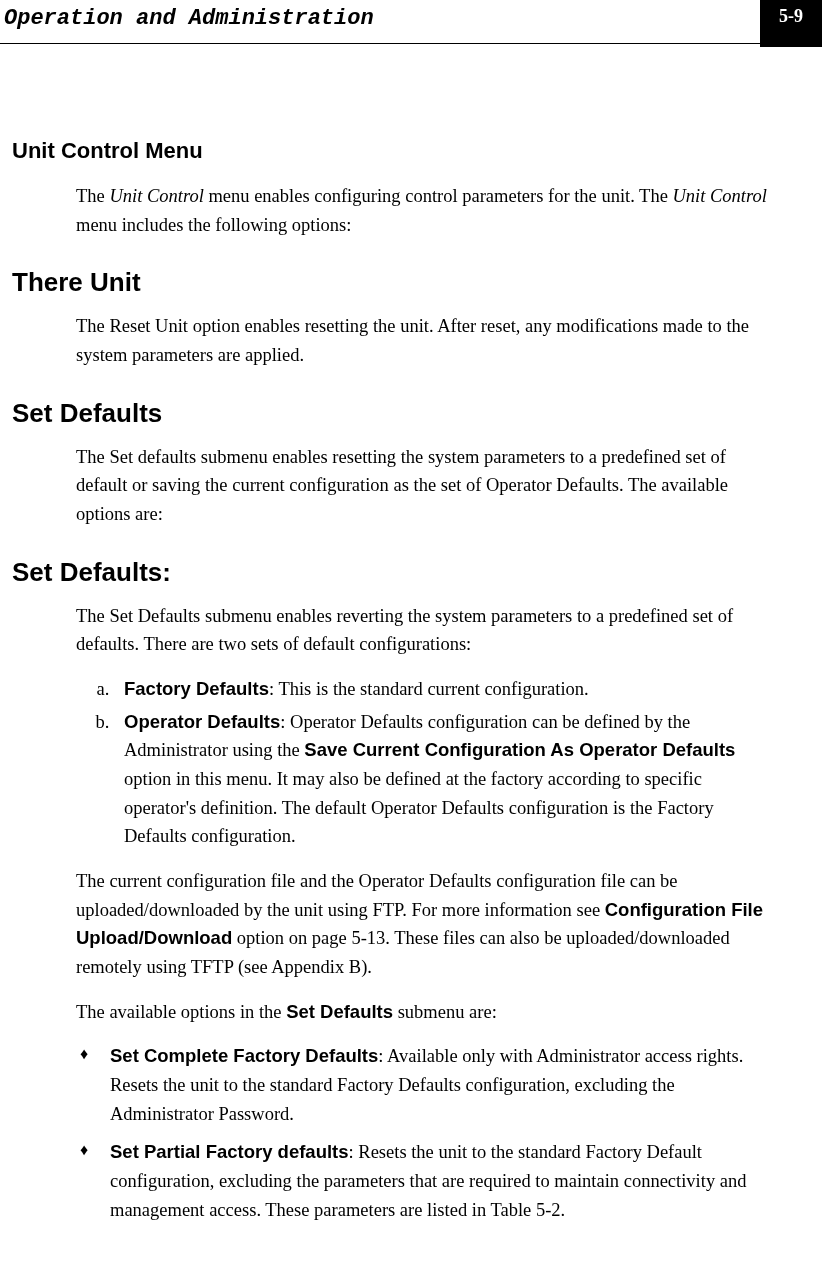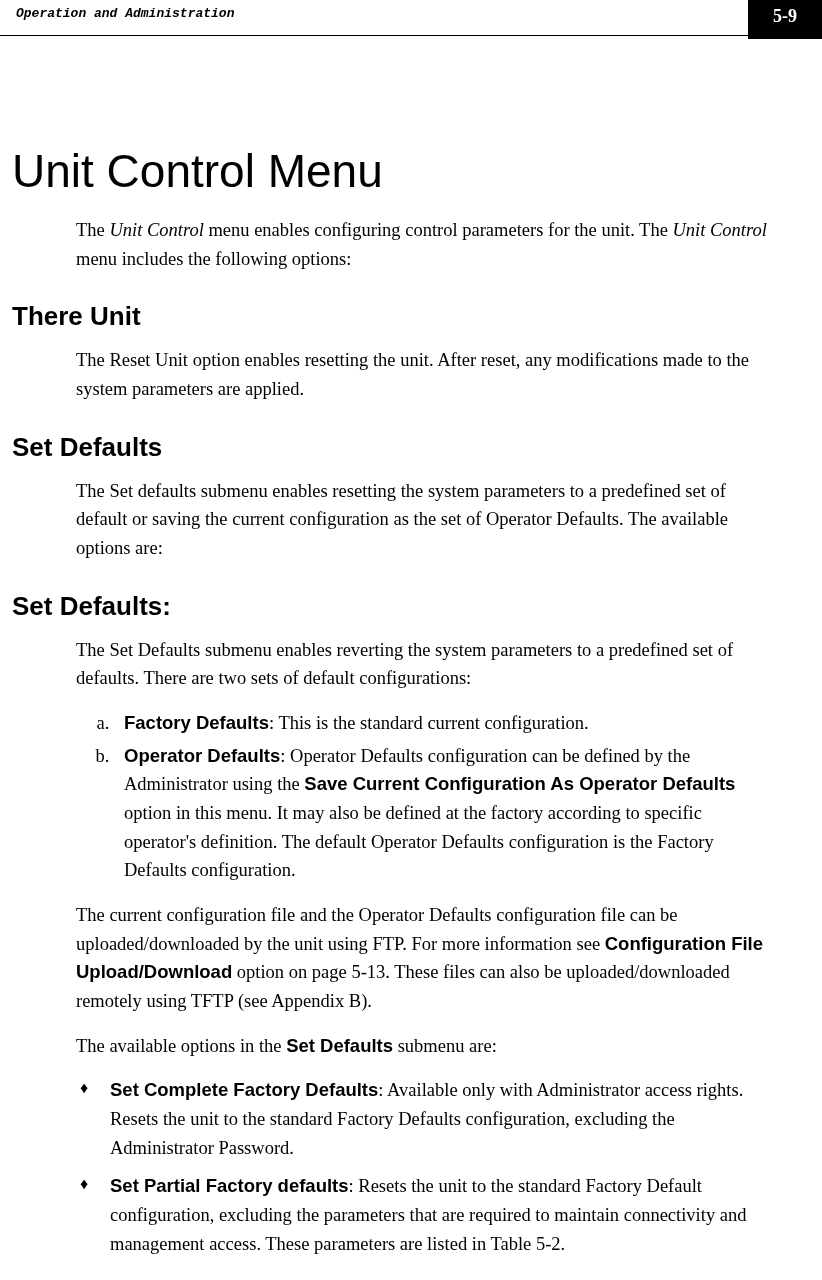--- a/index.html
+++ b/index.html
@@ -18,50 +18,50 @@
   }
   .header-row {
     display: flex;
     align-items: stretch;
     padding: 0;
   }
   .header-title {
     font-family: "Courier New", monospace;
     font-weight: bold;
     font-style: italic;
-    font-size: 13px;
-    padding: 6px 0 0 16px;
+    font-size: 22px;
+    padding: 6px 0 0 4px;
     flex: 1;
   }
   .page-num-box {
     background: #000;
     color: #fff;
     font-family: Georgia, "Times New Roman", serif;
     font-weight: bold;
     font-size: 18px;
-    width: 74px;
+    width: 62px;
     text-align: center;
-    padding: 6px 0 12px 0;
+    padding: 6px 0 20px 0;
   }
   .header-rule {
     border: none;
     border-top: 1.5px solid #000;
     margin: 0;
     width: calc(100% - 62px);
     position: relative;
     top: -4px;
   }
   .content {
     padding: 40px 20px 0 12px;
   }
   h1 {
     font-family: Arial, Helvetica, sans-serif;
-    font-weight: 400;
-    font-size: 46px;
-    margin: 64px 0 18px 0;
+    font-weight: 700;
+    font-size: 22px;
+    margin: 50px 0 18px 0;
   }
   h2 {
     font-family: Arial, Helvetica, sans-serif;
     font-weight: 900;
     font-size: 26px;
     margin: 28px 0 14px 0;
   }
   .body-indent {
     margin-left: 64px;
     margin-right: 28px;

